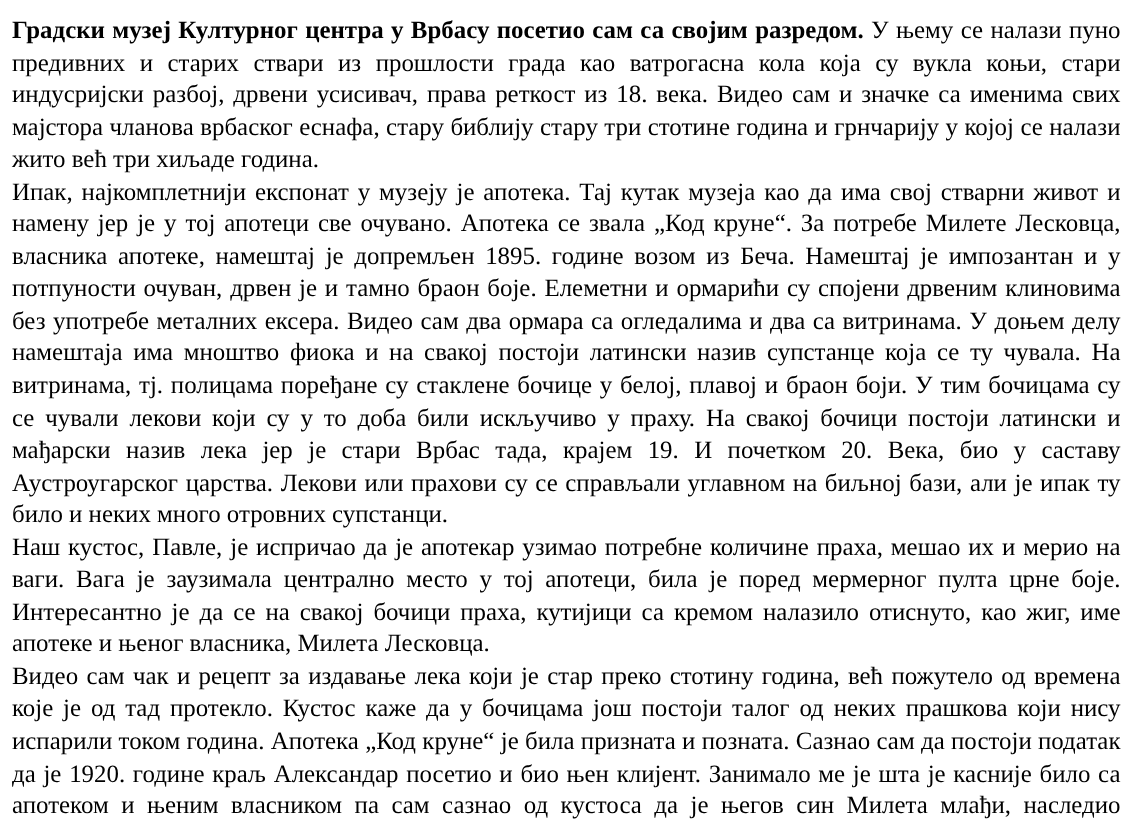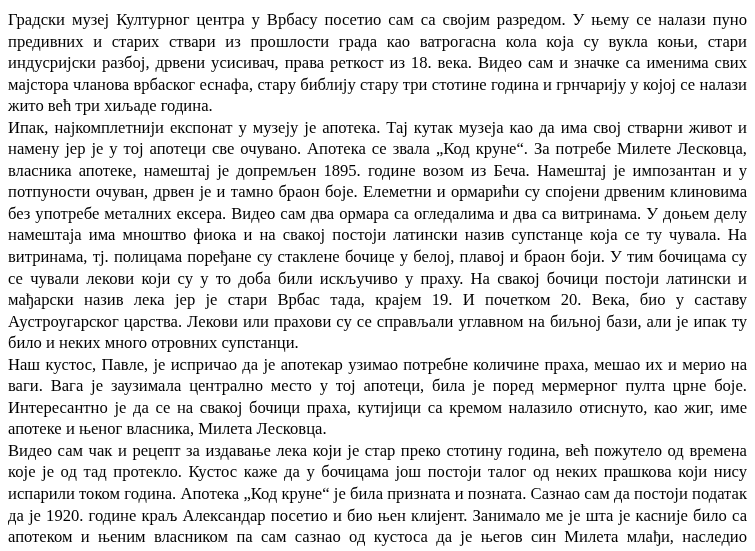--- a/index.html
+++ b/index.html
@@ -18,21 +18,21 @@
     font-size: 16.6px;
     line-height: 21.55px;
     overflow: hidden;
   }
   .para {
     margin: 0;
     padding: 0;
     text-align: justify;
   }
   .bold-lead {
-    font-weight: normal;
+    font-weight: bold;
   }
 </style>
 </head>
 <body>
 
 <div class="page">
   <p class="para"><span class="bold-lead">Градски музеј Културног центра у Врбасу посетио сам са својим разредом.</span><span> У њему се налази пуно предивних и старих ствари из прошлости града као ватрогасна кола која су вукла коњи, стари индусријски разбој, дрвени усисивач, права реткост из 18. века. Видео сам и значке са именима свих мајстора чланова врбаског еснафа, стару библију стару три стотине година и грнчарију у којој се налази жито већ три хиљаде година.</span></p>
 
   <p class="para"><span>Ипак, најкомплетнији експонат у музеју је апотека. Тај кутак музеја као да има свој стварни живот и намену јер је у тој апотеци све очувано. Апотека се звала „Код круне“. За потребе Милете Лесковца, власника апотеке, намештај је допремљен 1895. године возом из Беча. Намештај је импозантан и у потпуности очуван, дрвен је и тамно браон боје. Елеметни и ормарићи су спојени дрвеним клиновима без употребе металних ексера. Видео сам два ормара са огледалима и два са витринама. У доњем делу намештаја има мноштво фиока и на свакој постоји латински назив супстанце која се ту чувала. На витринама, тј. полицама поређане су стаклене бочице у белој, плавој и браон боји. У тим бочицама су се чували лекови који су у то доба били искључиво у праху. На свакој бочици постоји латински и мађарски назив лека јер је стари Врбас тада, крајем 19. И почетком 20. Века, био у саставу Аустроугарског царства. Лекови или прахови су се справљали углавном на биљној бази, али је ипак ту било и неких много отровних супстанци.</span></p>
 

